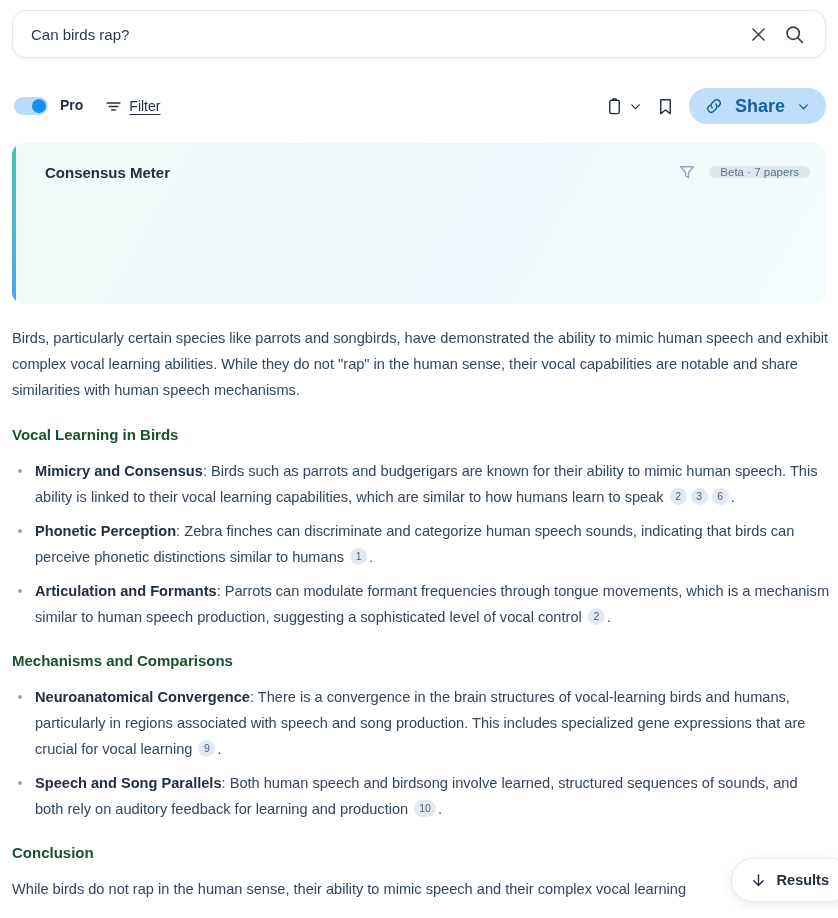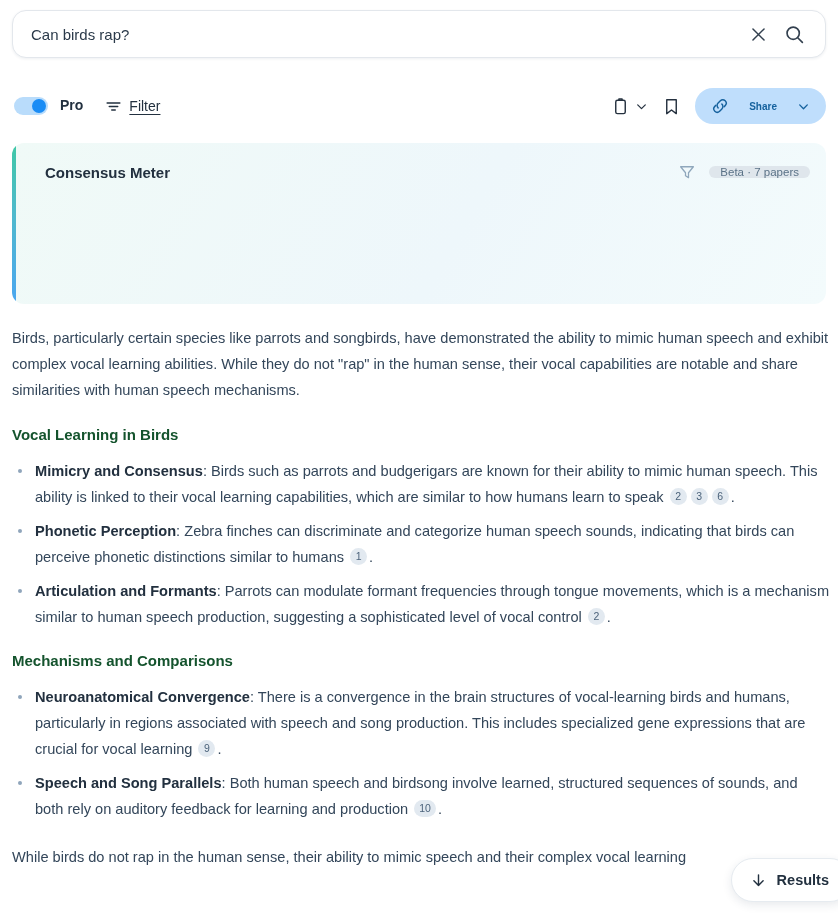--- a/index.html
+++ b/index.html
@@ -50,26 +50,26 @@
   }
   .toggle-label { font-size: 14px; font-weight: 600; color: #22303f; }
   .filter-group { display: flex; align-items: center; gap: 7px; cursor: pointer; }
   .filter-label {
     font-size: 14px; font-weight: 500; color: #22303f;
     text-decoration: underline; text-underline-offset: 3px;
   }
   .toolbar-right { margin-left: auto; display: flex; align-items: center; gap: 14px; }
   .clip-group { display: flex; align-items: center; gap: 5px; cursor: pointer; }
   .share-btn {
-    display: flex; align-items: center; gap: 20px;
+    display: flex; align-items: center; gap: 12px;
     background: #bfdefc; color: #16629e;
     border: none; border-radius: 20px;
     height: 36px; padding: 0 16px;
     font-family: "Liberation Sans", sans-serif;
-    font-size: 10px; font-weight: 700; cursor: pointer;
+    font-size: 18px; font-weight: 700; cursor: pointer;
   }
 
   
   .consensus-card {
     position: absolute; left: 12px; top: 143px;
     width: 814px; height: 161px;
     border-radius: 12px;
     background: linear-gradient(120deg, #f0faf7 0%, #eef7fb 55%, #f3fbfc 100%);
     overflow: hidden;
   }
@@ -217,20 +217,21 @@
       <ul class="points">
         <li><b>Mimicry and Consensus</b>: Birds such as parrots and budgerigars are known for their ability to mimic human speech. This ability is linked to their vocal learning capabilities, which are similar to how humans learn to speak <span class="cite">2</span><span class="cite">3</span><span class="cite">6</span>.</li>
         <li><b>Phonetic Perception</b>: Zebra finches can discriminate and categorize human speech sounds, indicating that birds can perceive phonetic distinctions similar to humans <span class="cite">1</span>.</li>
         <li><b>Articulation and Formants</b>: Parrots can modulate formant frequencies through tongue movements, which is a mechanism similar to human speech production, suggesting a sophisticated level of vocal control <span class="cite">2</span>.</li>
       </ul>
       <h2 class="section">Mechanisms and Comparisons</h2>
       <ul class="points">
         <li><b>Neuroanatomical Convergence</b>: There is a convergence in the brain structures of vocal-learning birds and humans, particularly in regions associated with speech and song production. This includes specialized gene expressions that are crucial for vocal learning <span class="cite">9</span>.</li>
         <li><b>Speech and Song Parallels</b>: Both human speech and birdsong involve learned, structured sequences of sounds, and both rely on auditory feedback for learning and production <span class="cite">10</span>.</li>
       </ul>
+      <h2 class="section">Conclusion</h2>
       <p class="para">While birds do not rap in the human sense, their ability to mimic speech and their complex vocal learning</p>
     </div>
 </div>
 
 <button class="results-btn">
   <svg width="17" height="17" viewBox="0 0 24 24" fill="none" stroke="#22303f" stroke-width="2" stroke-linecap="round" stroke-linejoin="round">
     <path d="M12 4 V19 M5.5 12.5 L12 19 L18.5 12.5"></path>
   </svg>
   <span>Results</span>
 </button>

